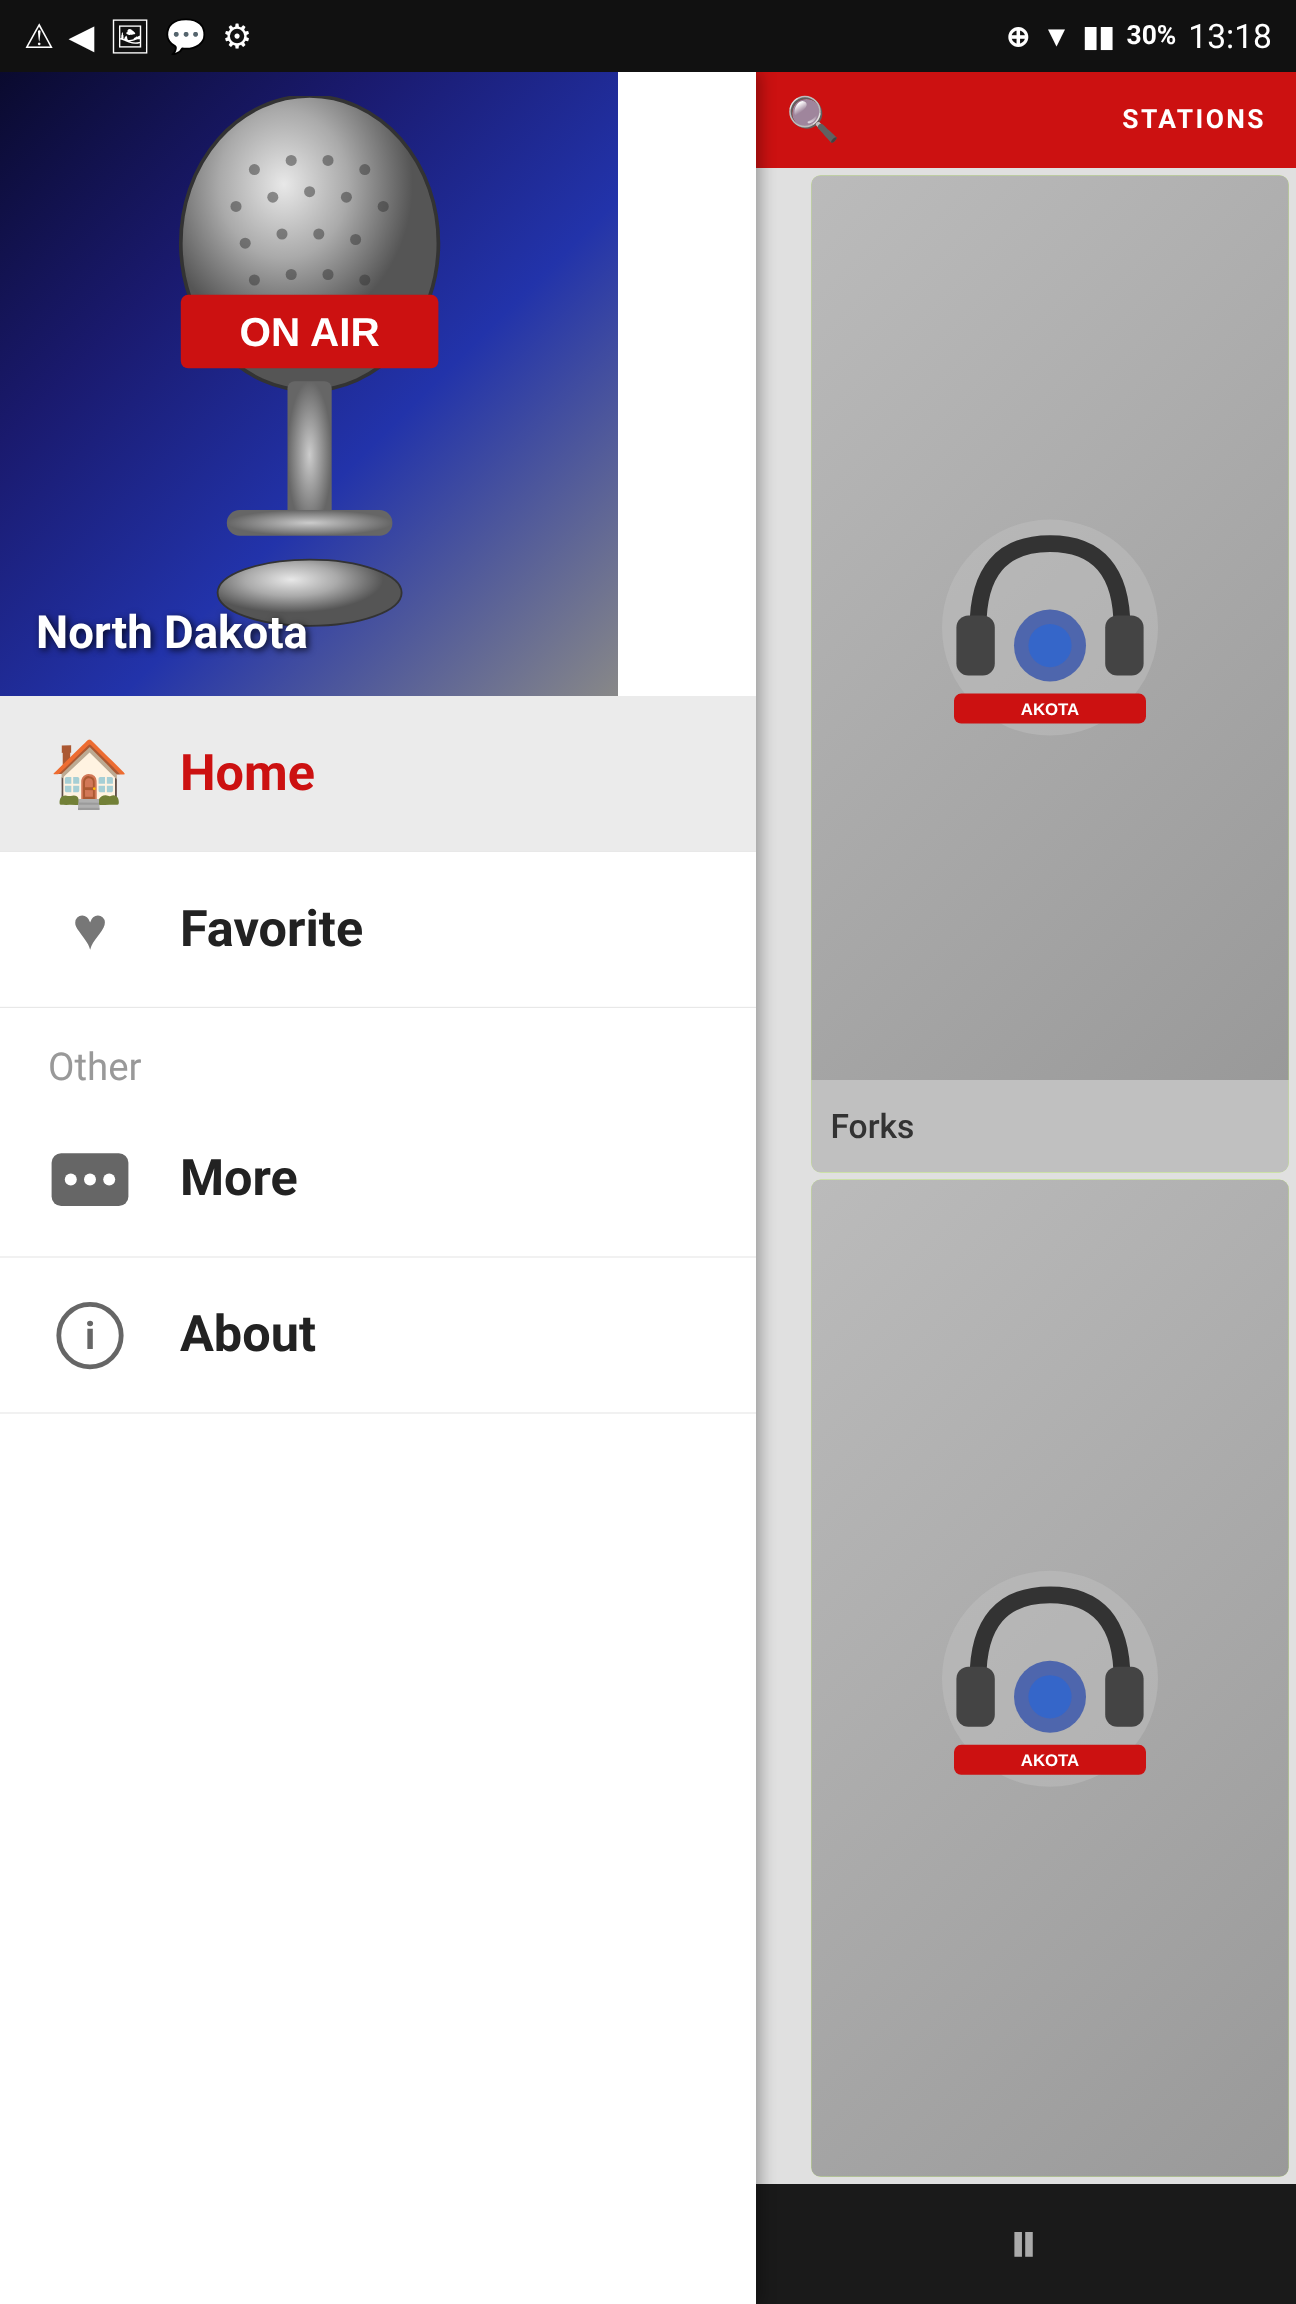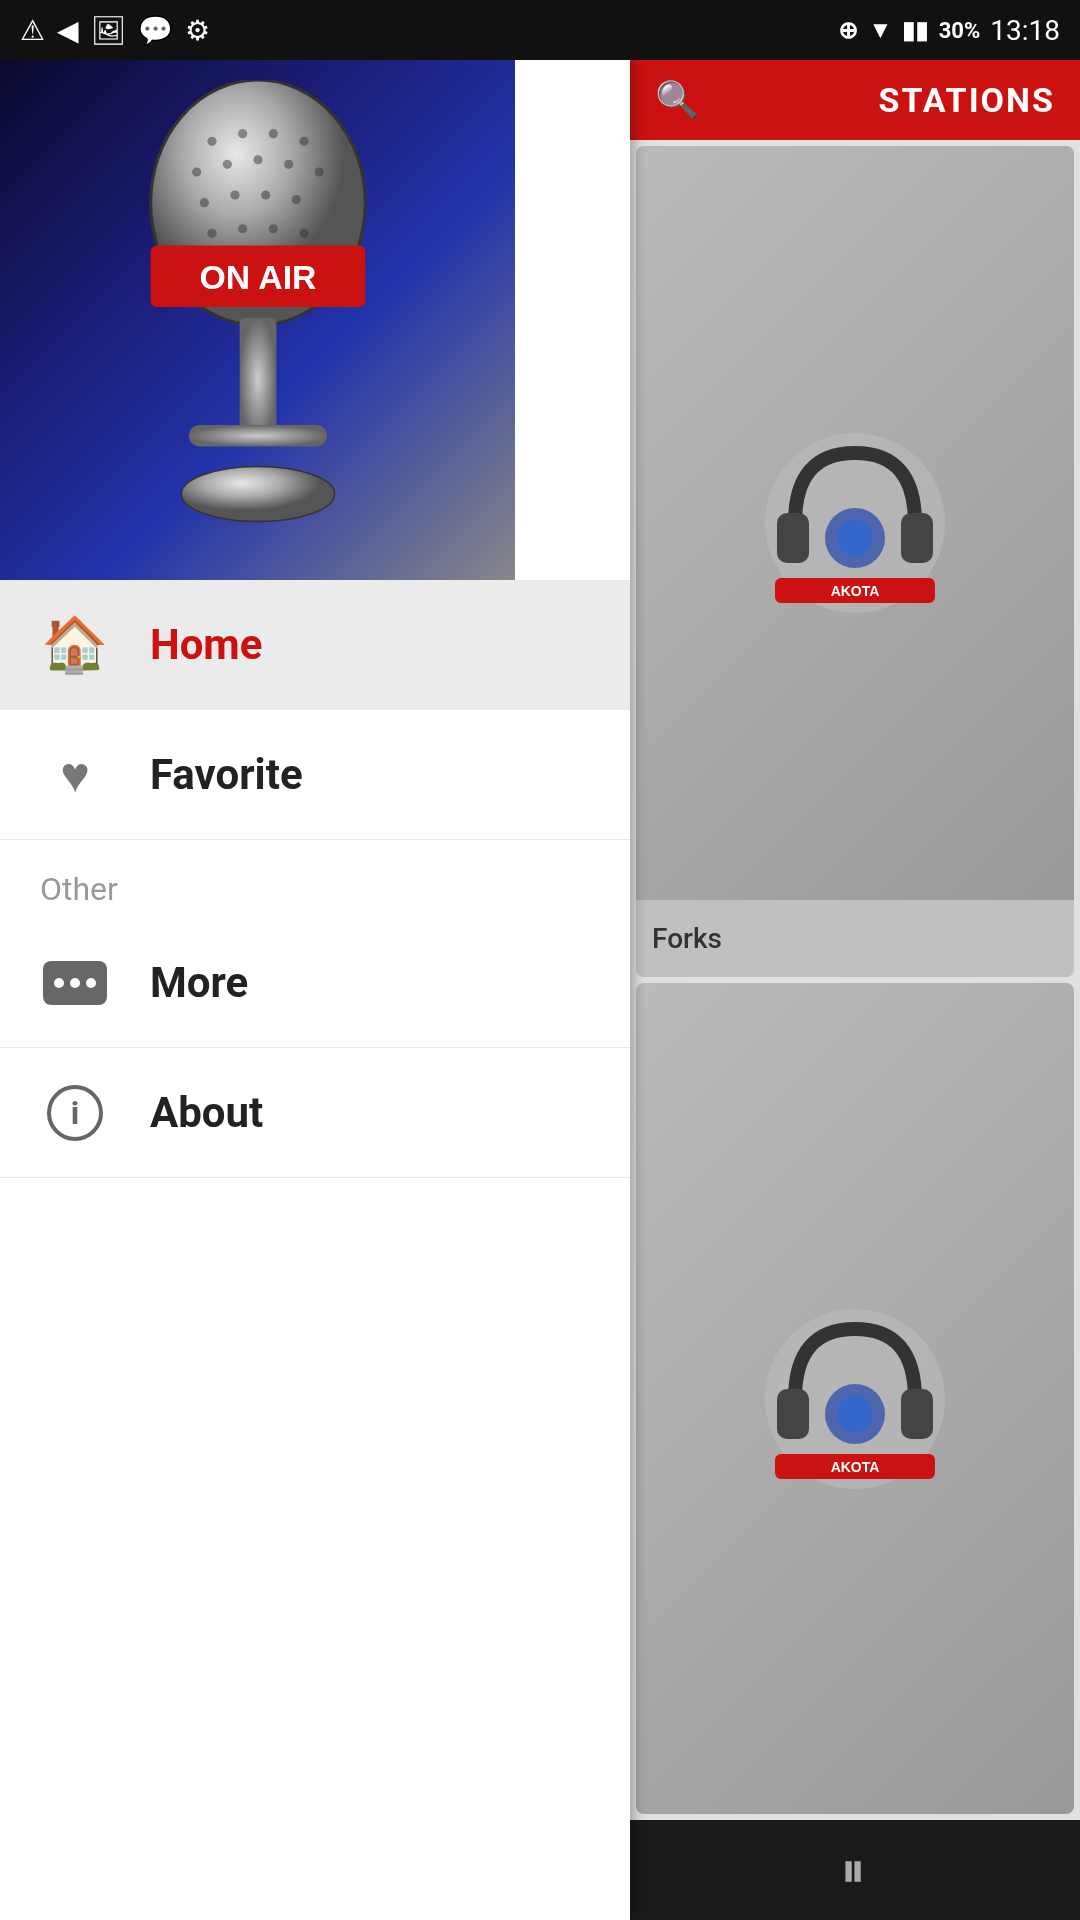--- a/index.html
+++ b/index.html
@@ -157,21 +157,21 @@
       height: 80px;
       display: flex;
       align-items: center;
       justify-content: space-between;
       padding: 0 25px;
       flex-shrink: 0;
     }
 
     .stations-label {
       color: white;
-      font-size: 34px;
+      font-size: 22px;
       font-weight: bold;
       letter-spacing: 2px;
     }
 
     .search-icon-right {
       color: #ddd;
       font-size: 36px;
     }
 
     .stations-list {
@@ -184,20 +184,21 @@
       padding: 6px;
     }
 
     .station-card {
       background: #bef264;
       border-radius: 8px;
       display: flex;
       flex-direction: column;
       overflow: hidden;
       flex: 1;
+      margin-left: 40px;
     }
 
     .station-card-top {
       flex: 1;
       background: linear-gradient(135deg, #bbb 0%, #999 100%);
       display: flex;
       align-items: center;
       justify-content: center;
       position: relative;
       overflow: hidden;
@@ -327,20 +328,21 @@
         <circle cx="130" cy="100" r="3" fill="#333" opacity="0.5"></circle>
 
         <rect x="30" y="108" width="140" height="40" rx="4" fill="#cc1111"></rect>
         <text x="100" y="136" text-anchor="middle" fill="white" font-size="22" font-weight="bold" font-family="Arial">ON AIR</text>
 
         <rect x="88" y="155" width="24" height="80" fill="url(#micGrad2)" rx="4"></rect>
         <rect x="55" y="225" width="90" height="14" rx="7" fill="url(#micGrad2)"></rect>
 
         <ellipse cx="100" cy="270" rx="50" ry="18" fill="url(#micGrad)" stroke="#333" stroke-width="1"></ellipse>
       </svg>
+      <div class="hero-label">North Dakota</div>
     </div>
 
     <div class="menu-item active">
       <div class="menu-icon">
         <span style="color:#cc1111;font-size:54px;">🏠</span>
       </div>
       <span class="menu-label active">Home</span>
     </div>
 
     <div class="menu-item">

